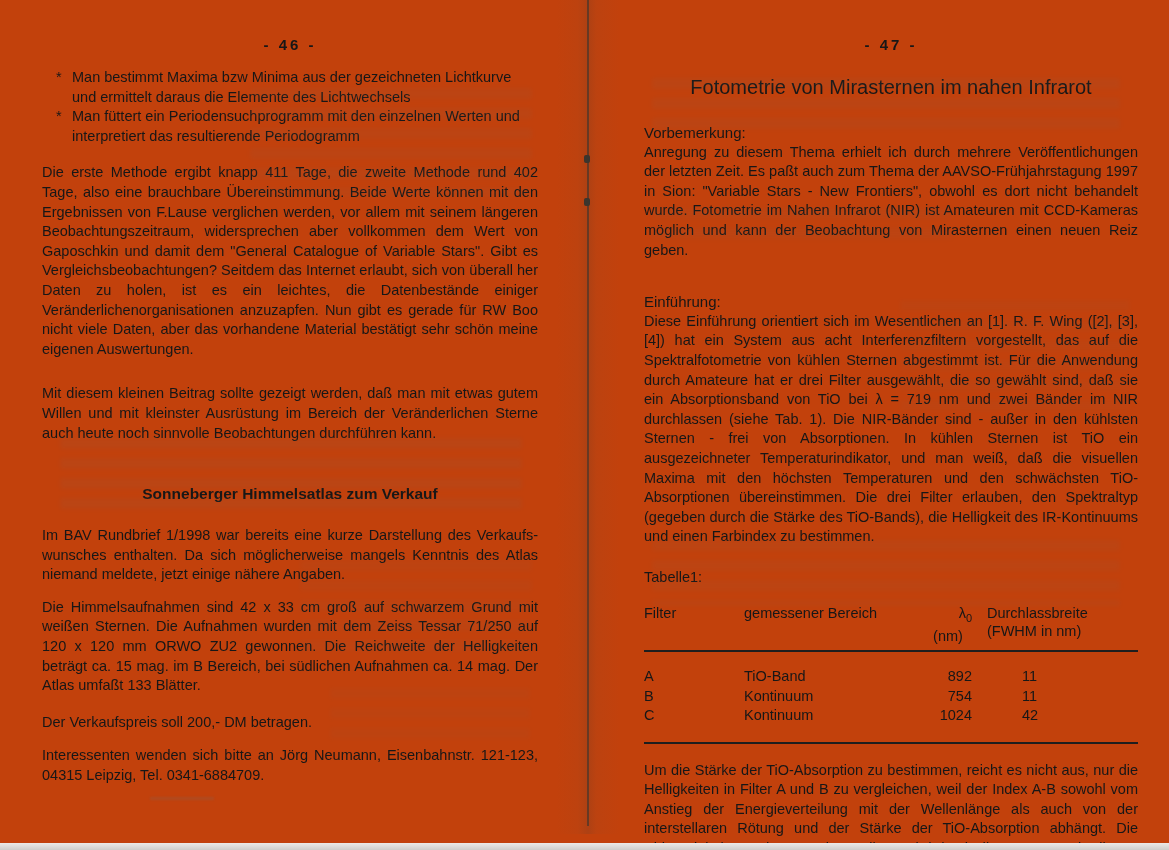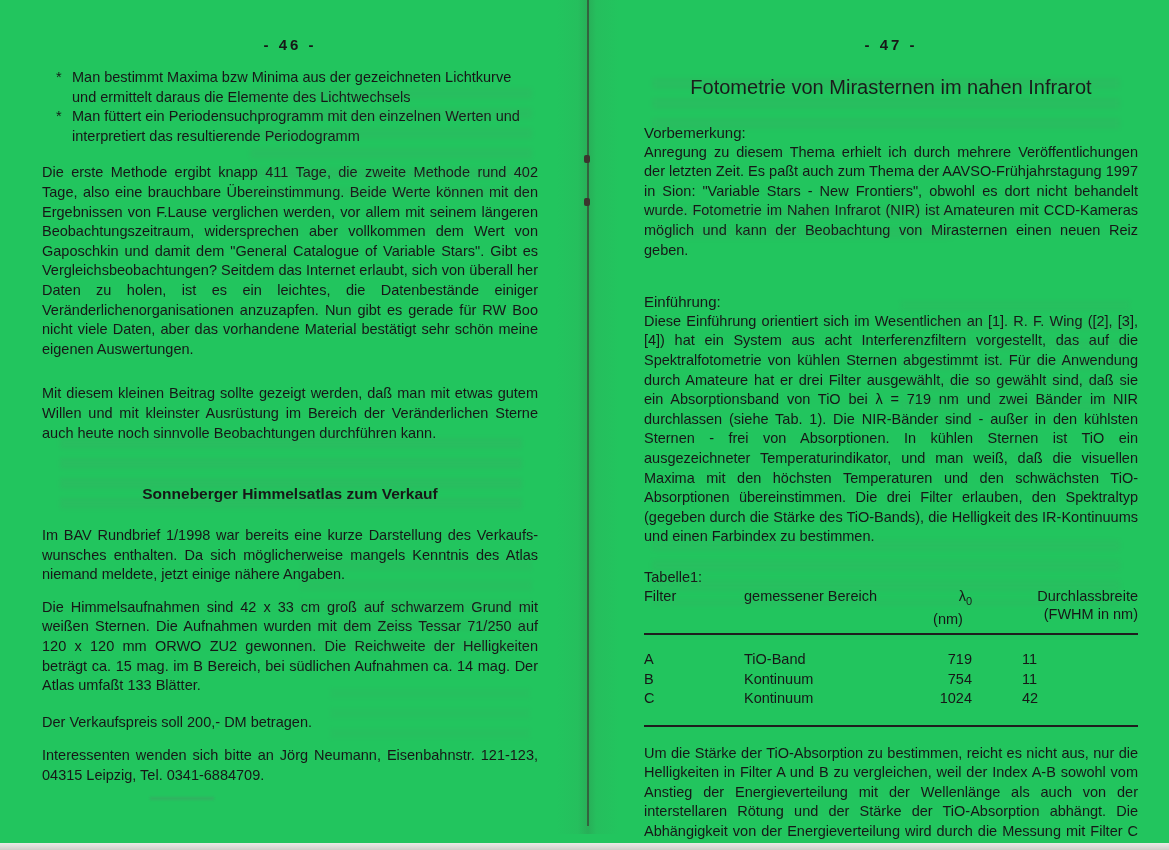--- a/index.html
+++ b/index.html
@@ -1,18 +1,18 @@
 <!DOCTYPE html>
 <html><head>
 <meta charset="utf-8">
 <style>
   html,body{margin:0;padding:0;background:#f6f5f3;}
   .scan{
     position:relative;width:1169px;height:850px;overflow:hidden;
-    background:#22c55e;
+    background:#c2410c;
     font-family:"Liberation Sans",sans-serif;
     color:#171717;
   }
   .page{position:absolute;top:0;height:850px;}
   .page-left{left:42px;width:496px;}
   .page-right{left:644px;width:494px;}
 
   .pagenum{
     padding-top:36px;text-align:center;font-weight:bold;
     font-size:15px;letter-spacing:3px;
@@ -33,26 +33,26 @@
   .mt-contact{margin-top:14px;}
 
   .article-title{margin:23px 0 0 0;text-align:center;font-weight:normal;font-size:20px;}
   .sec-heading{
     display:inline-block;margin-top:24px;font-size:15px;line-height:19.6px;
     text-underline-offset:2px;text-align:center;
   }
   .sec-heading.second{margin-top:32px;}
   .tab-label{margin-top:21px;text-align:left;}
 
-  .t-wrap{}
+  .t-wrap{margin-top:17px;}
   .t-grid{display:grid;grid-template-columns:100px 180px 48px 1fr;font-size:14.5px;line-height:18px;}
   .t-head .cell{padding-bottom:2px;}
   .h-lambda{text-align:right;}
   .h-lambda sub{font-size:11px;}
-  .h-breite{padding-left:15px;text-align:right;}
+  .h-breite{padding-left:15px;}
   .unit{display:block;}
   .h-lambda .unit{text-align:center;}
   .rule{height:0;border-top:2px solid #1e1e1e;}
   .rule.head{margin-top:3px;}
   .rule.bottom{margin-top:16px;}
   .t-body{margin-top:15px;}
   .t-body .t-grid{line-height:19.4px;}
   .c-lambda{text-align:right;}
   .c-breite{padding-left:50px;}
   .mt-tio{margin-top:17px;}
@@ -155,21 +155,21 @@
             <span class="unit">(FWHM in nm)</span>
           </div>
         </div>
         <div class="rule head"></div>
       </div>
 
       <div class="t-body">
         <div class="t-grid">
           <div>A</div>
           <div>TiO-Band</div>
-          <div class="c-lambda">719</div>
+          <div class="c-lambda">892</div>
           <div class="c-breite">11</div>
         </div>
         <div class="t-grid">
           <div>B</div>
           <div>Kontinuum</div>
           <div class="c-lambda">754</div>
           <div class="c-breite">11</div>
         </div>
         <div class="t-grid">
           <div>C</div>

